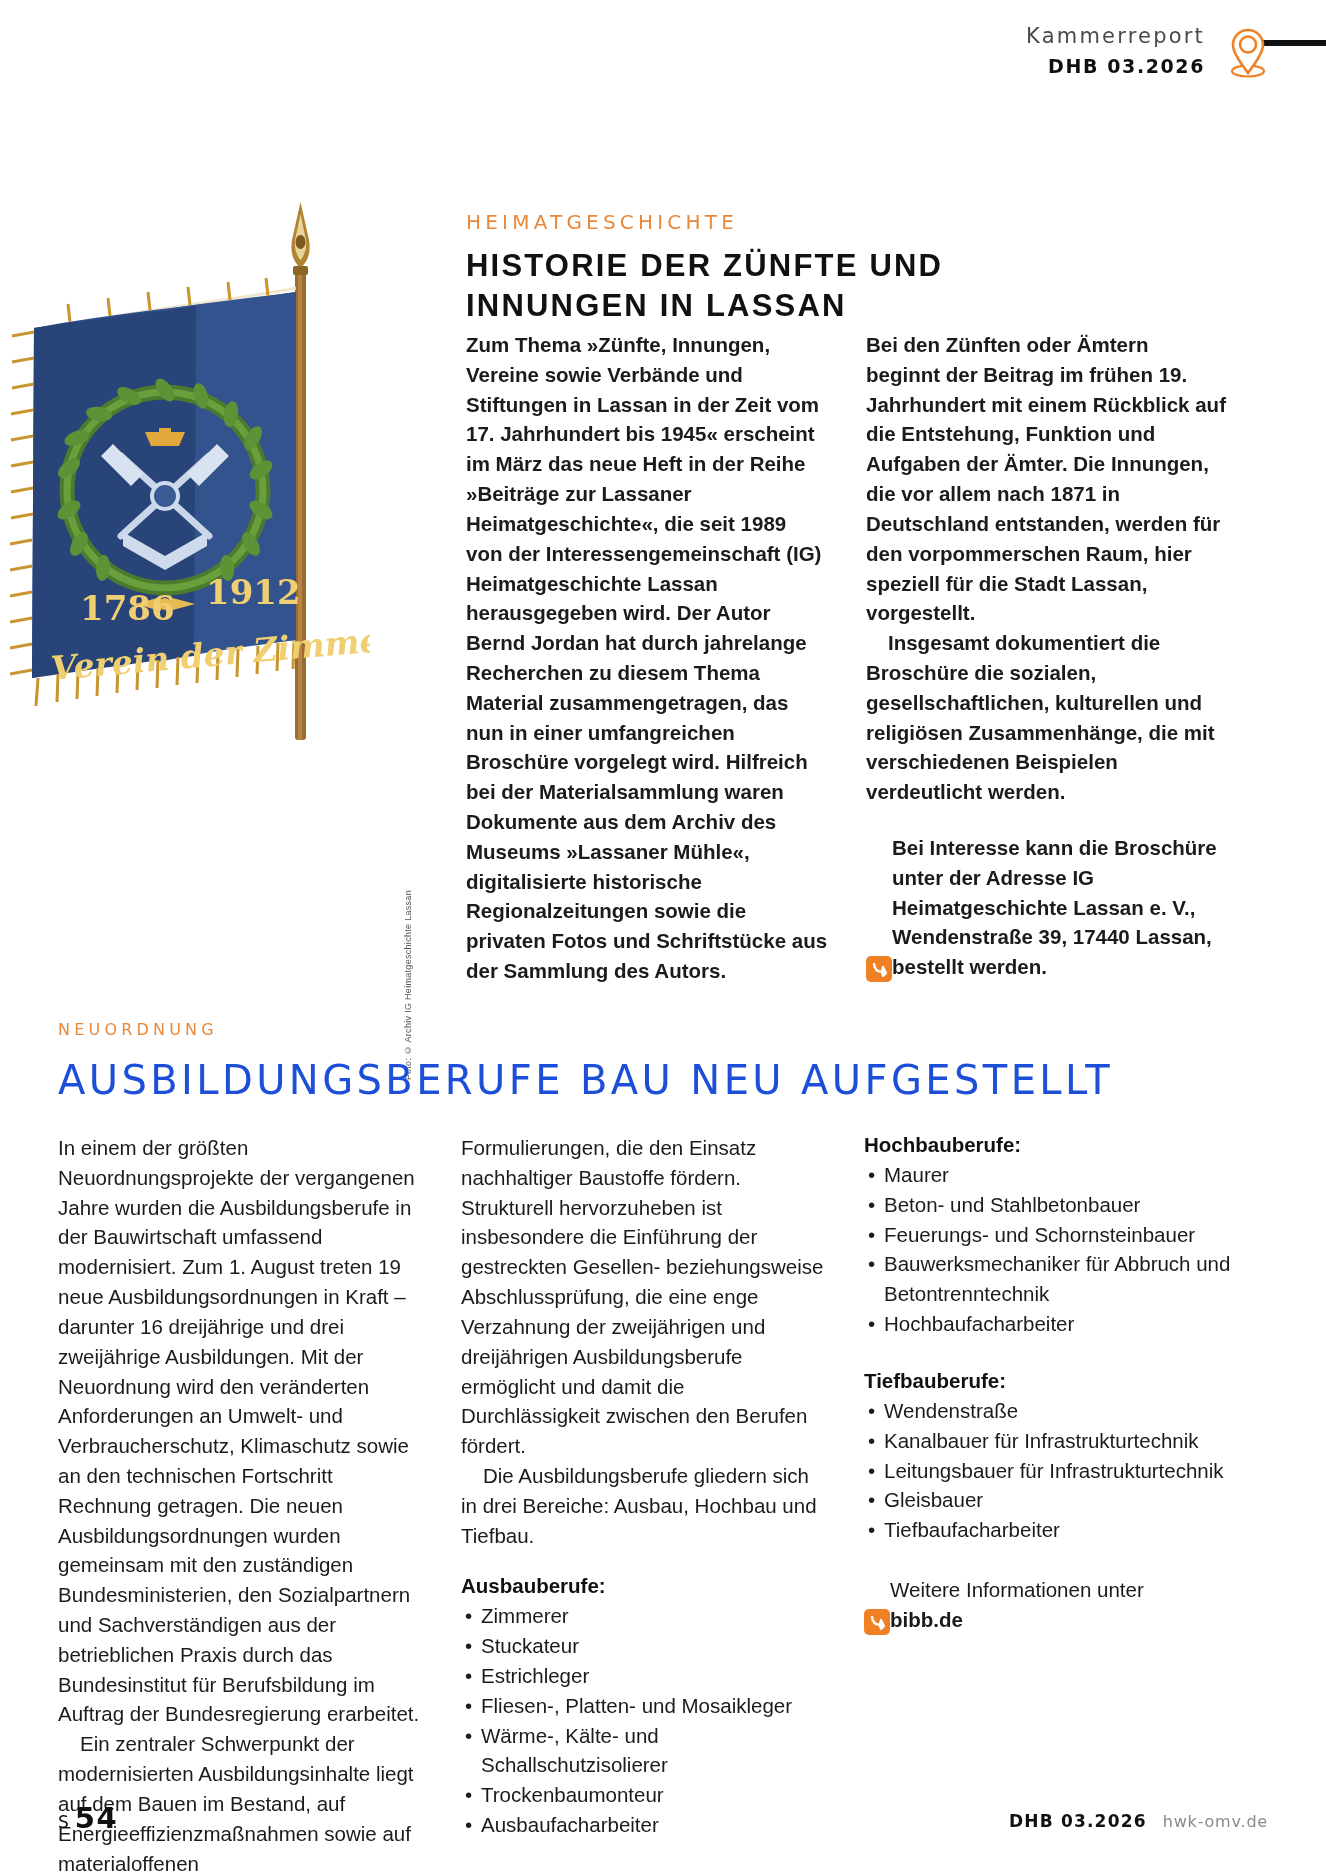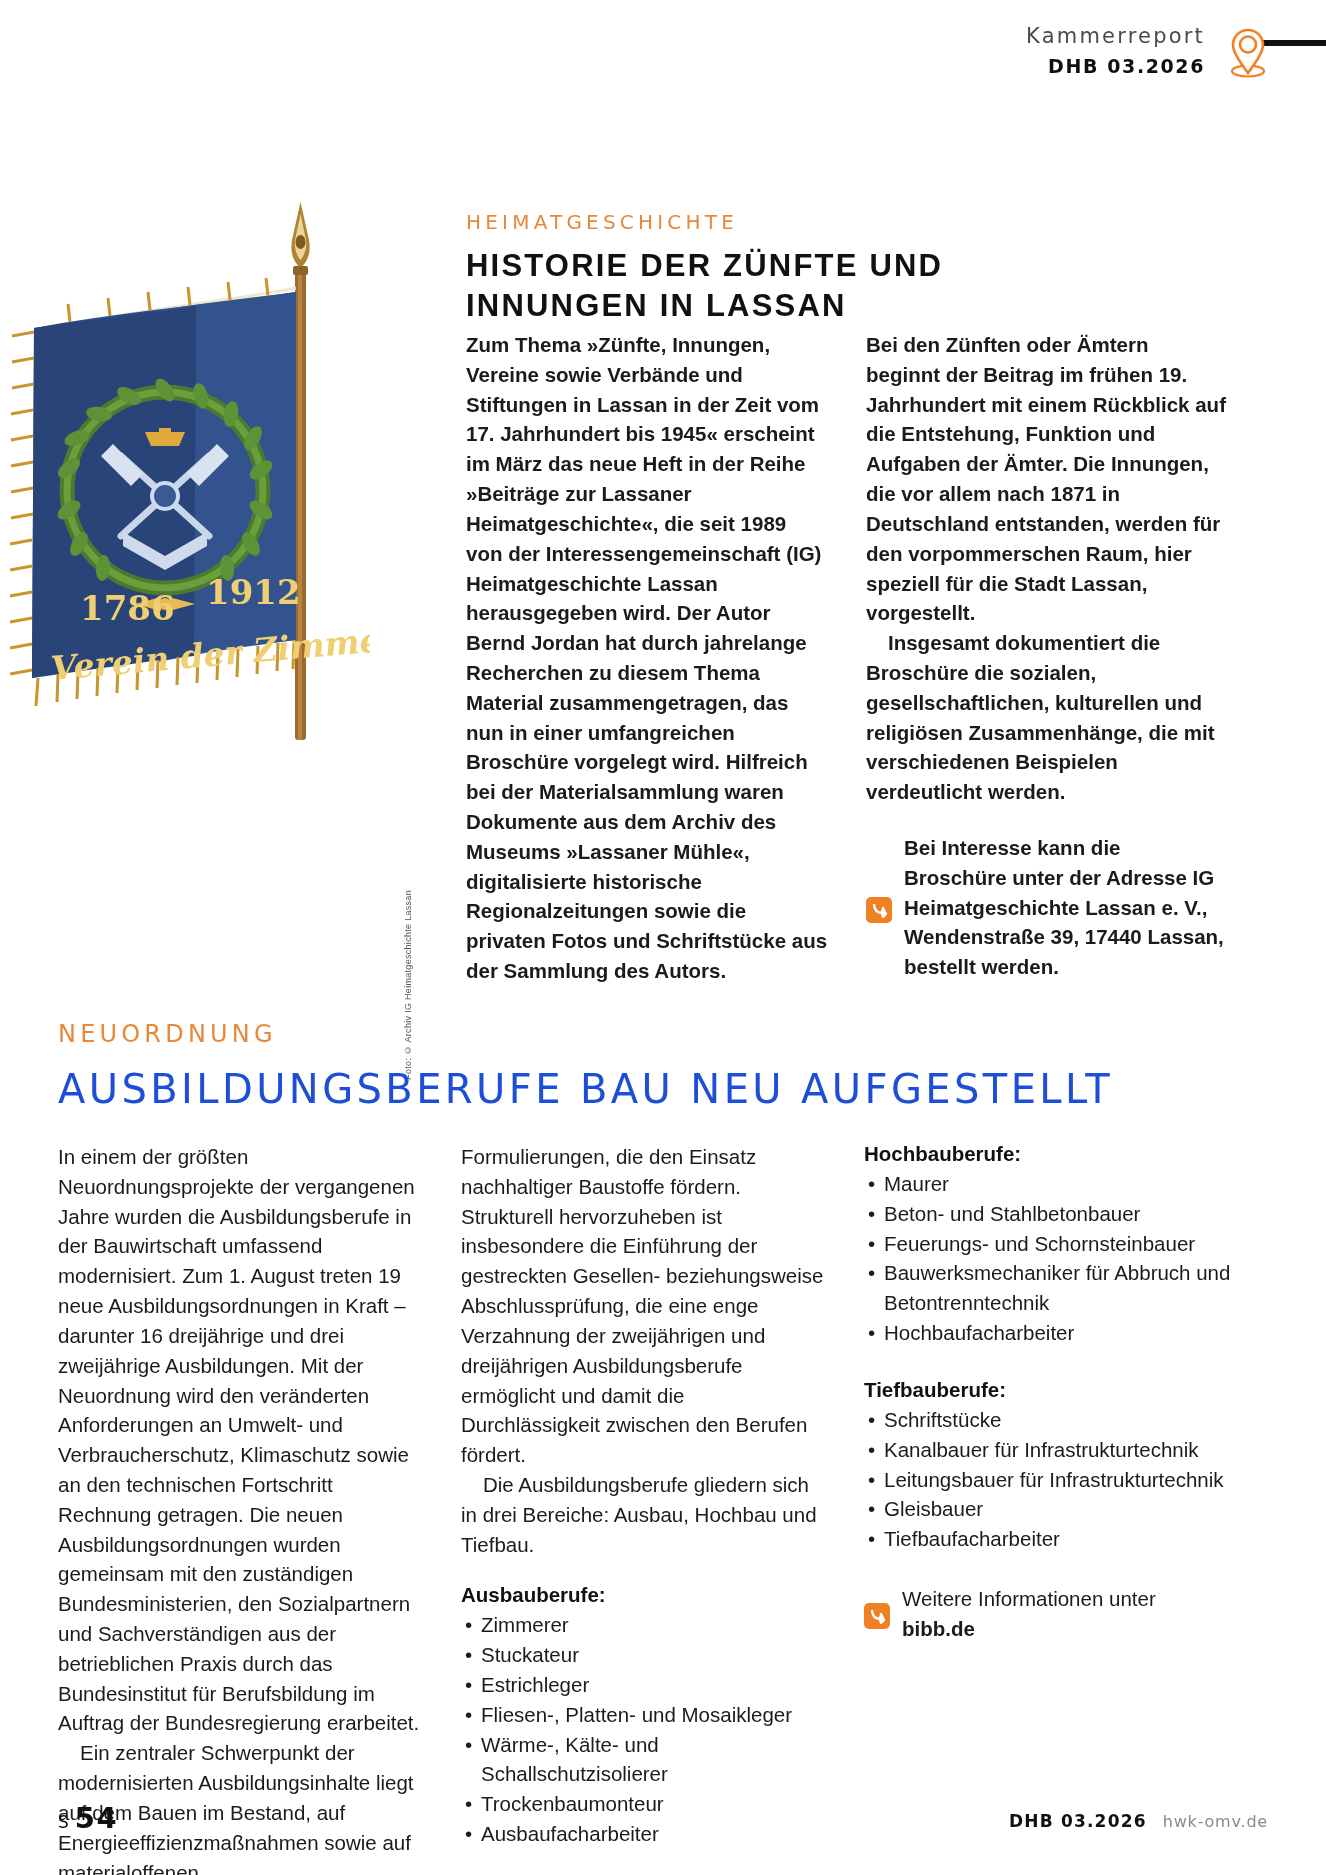--- a/index.html
+++ b/index.html
@@ -145,23 +145,22 @@
     font-family: "Liberation Sans", sans-serif;
     text-align: left;
     hyphens: none;
   }
   .body-text p { margin: 0; }
   .body-text p.indent { text-indent: 22px; }
 
   
   .callout {
     display: flex;
-    gap: 12px;
     margin-top: 26px;
-    align-items: center;
+    align-items: flex-end;
   }
   .callout-icon {
     flex: 0 0 auto;
     width: 26px;
     height: 26px;
     background: #ef8024;
     border-radius: 5px;
     position: relative;
     margin-top: 4px;
   }
@@ -174,21 +173,21 @@
   .callout-text b { font-weight: bold; }
 
   
   .article2 {
     position: absolute;
     top: 1020px;
     left: 58px;
     width: 1210px;
   }
   .kicker2 {
-    font-size: 24px;
+    font-size: 16px;
     letter-spacing: 4.2px;
     color: #e8883a;
     font-family: "DejaVu Sans", sans-serif;
     margin-bottom: 18px;
   }
   .headline2 {
     font-size: 40px;
     font-weight: 400;
     letter-spacing: 3.4px;
     color: #1d4ed8;
@@ -482,21 +481,21 @@
         <ul class="joblist">
           <li>Maurer</li>
           <li>Beton- und Stahlbetonbauer</li>
           <li>Feuerungs- und Schornsteinbauer</li>
           <li>Bauwerksmechaniker für Abbruch und Betontrenntechnik</li>
           <li>Hochbaufacharbeiter</li>
         </ul>
 
         <div class="list-head">Tiefbauberufe:</div>
         <ul class="joblist">
-          <li>Schriftstücke</li>
+          <li>Wendenstraße</li>
           <li>Kanalbauer für Infrastrukturtechnik</li>
           <li>Leitungsbauer für Infrastrukturtechnik</li>
           <li>Gleisbauer</li>
           <li>Tiefbaufacharbeiter</li>
         </ul>
 
         <div class="callout" style="margin-top:4px;">
           <span class="callout-icon">
             <svg viewBox="0 0 16 16" width="16" height="16">
               <path d="M3 2 C3 8, 6 11, 12 11 L12 6 L15 12 L12 15 L12 11" fill="none" stroke="#ffffff" stroke-width="2.3" stroke-linejoin="round"></path>

